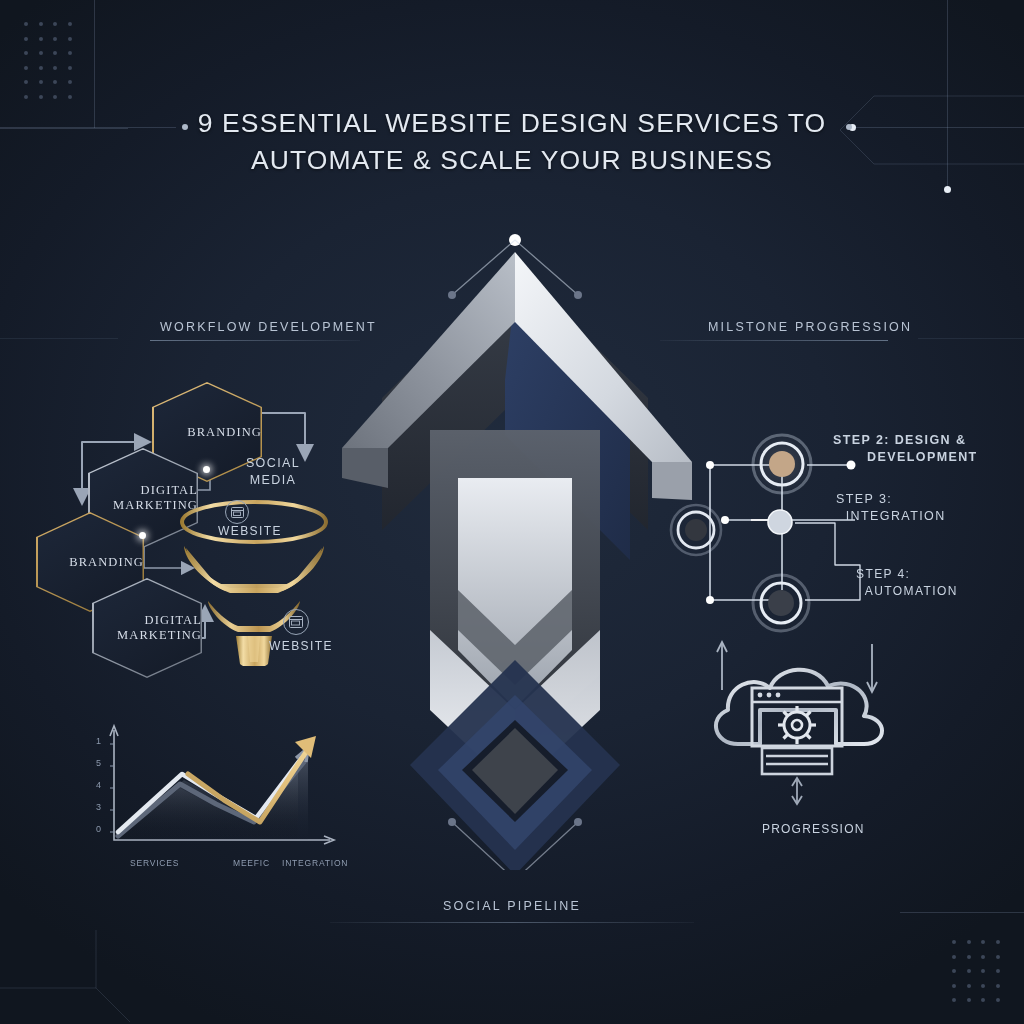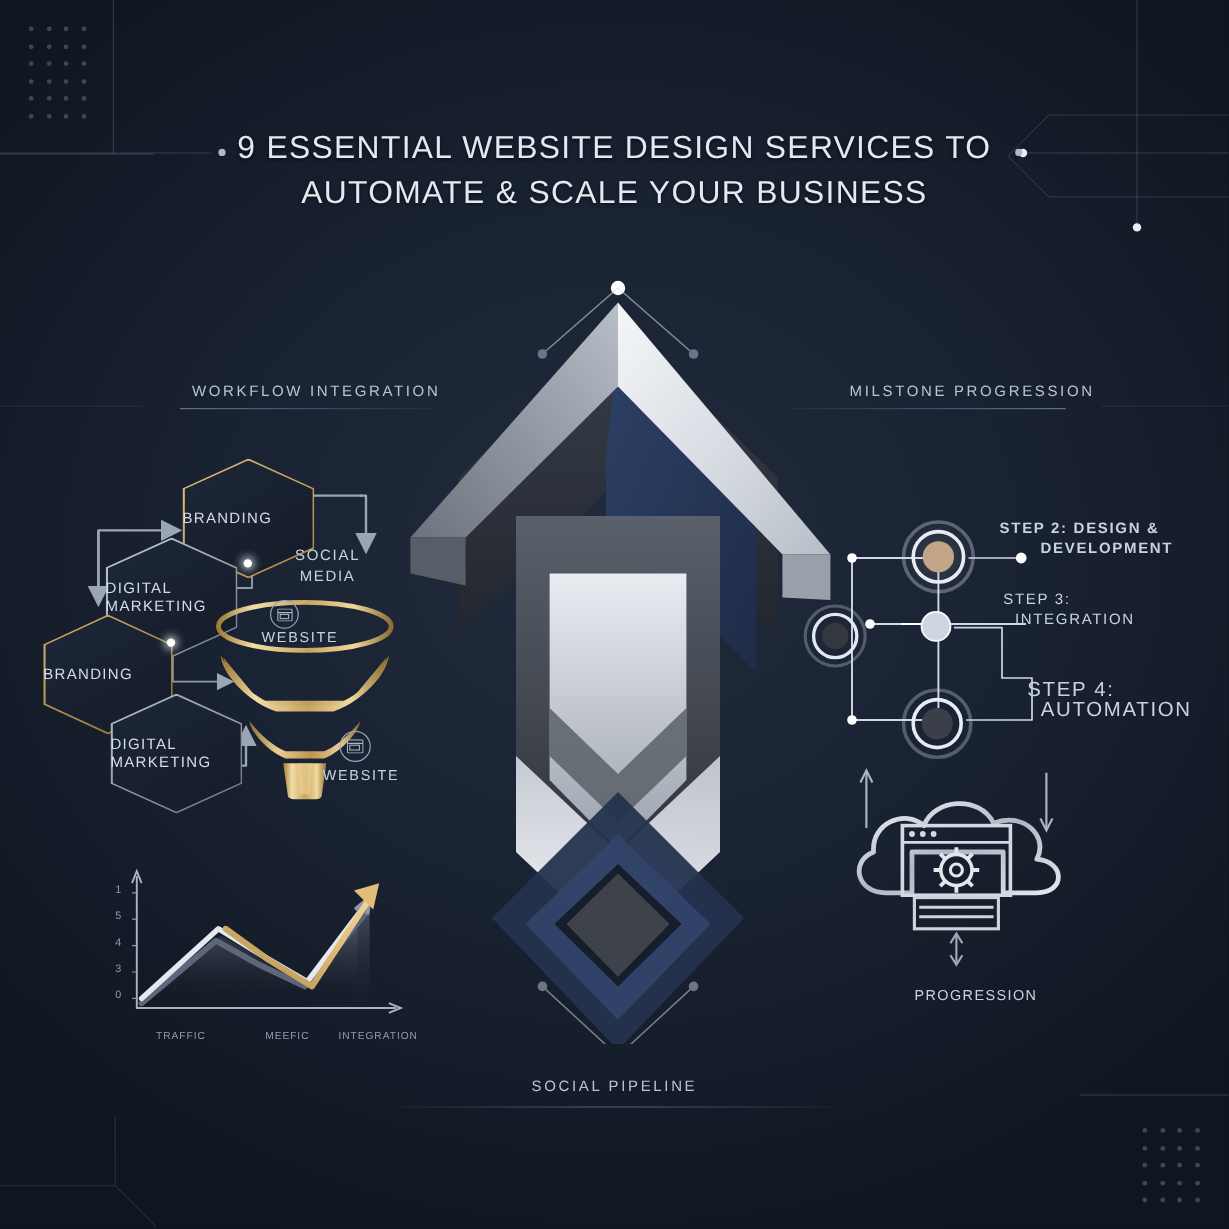--- a/index.html
+++ b/index.html
@@ -16,21 +16,21 @@
   .dotgrid i{position:absolute;width:4px;height:4px;border-radius:50%;
              background:#3c4658;display:block;}
   .hexwrap{position:absolute;}
   .hex{width:100%;height:100%;
        clip-path:polygon(50% 0%,100% 25%,100% 75%,50% 100%,0% 75%,0% 25%);
        display:flex;align-items:center;justify-content:center;text-align:center;}
   .hexinner{position:absolute;inset:1.5px;
        clip-path:polygon(50% 0%,100% 25%,100% 75%,50% 100%,0% 75%,0% 25%);
        background:linear-gradient(150deg,#1d2739 0%,#18202f 60%,#141b28 100%);}
   .hextext{position:relative;font-size:12.5px;color:#d6dde8;letter-spacing:1.1px;
-       line-height:15px;text-align:left;width:100%;}
+       line-height:15px;text-align:right;width:100%;font-family:Liberation Serif, serif;}
   .glowdot{position:absolute;width:7px;height:7px;border-radius:50%;background:#fff;
        box-shadow:0 0 7px 2px rgba(255,255,255,.75);}
   .smalldot{position:absolute;width:5px;height:5px;border-radius:50%;background:#e8eef6;}
   .dimdot{position:absolute;width:5px;height:5px;border-radius:50%;background:#55607a;}
   .stepnode{position:absolute;border-radius:50%;}
   .iconcircle{position:absolute;border:1.4px solid #97a4b6;border-radius:50%;
        display:flex;align-items:center;justify-content:center;}
   .chart-axis-lbl{font-size:8.5px;color:#8f9cb0;letter-spacing:.8px;}
   .chart-tick{font-size:9px;color:#8c99ad;}
   .title{position:absolute;width:100%;text-align:center;top:105px;left:0;
@@ -112,21 +112,21 @@
 
   <div class="title">
     <div>9 ESSENTIAL WEBSITE DESIGN SERVICES TO</div>
     <div>AUTOMATE &amp; SCALE YOUR BUSINESS</div>
   </div>
   <div class="dimdot" style="left:182px;top:124px;width:6px;height:6px;background:#aeb9c9;"></div>
   <div class="dimdot" style="left:846px;top:124px;width:6px;height:6px;background:#aeb9c9;"></div>
   <div class="edgeline abs" style="left:0;top:127px;width:176px;height:1px;"></div>
 
   <div class="abs" style="left:160px;top:317px;">
-    <span class="hdr">WORKFLOW INTEGRATION</span>
+    <span class="hdr">WORKFLOW DEVELOPMENT</span>
   </div>
   <div class="rule" style="left:150px;top:340px;width:210px;"></div>
 
   <div class="abs" style="left:708px;top:317px;text-align:center;">
     <span class="hdr">MILSTONE PROGRESSION</span>
   </div>
   <div class="rule" style="left:660px;top:340px;width:228px;background:linear-gradient(90deg,rgba(160,180,205,.05),rgba(160,180,205,.55));"></div>
 
   <div class="abs" style="left:0;top:896px;width:1024px;text-align:center;">
     <span class="hdr">SOCIAL PIPELINE</span>
@@ -356,21 +356,21 @@
       <circle cx="31" cy="31" r="28" fill="none" stroke="rgba(210,220,235,.32)" stroke-width="3"></circle>
       <circle cx="31" cy="31" r="20" fill="none" stroke="#e6ecf4" stroke-width="3"></circle>
       <circle cx="31" cy="31" r="13" fill="#3a3f49"></circle>
     </svg>
   </div>
 
   <div class="abs lbl" style="left:833px;top:432px;font-size:12.5px;line-height:17px;font-weight:bold;">STEP 2: DESIGN &amp;
        DEVELOPMENT</div>
   <div class="abs lbl" style="left:836px;top:491px;font-size:12.5px;line-height:17px;">STEP 3:
   INTEGRATION</div>
-  <div class="abs lbl" style="left:856px;top:566px;font-size:17px;line-height:17px;">STEP 4:
+  <div class="abs lbl" style="left:856px;top:566px;font-size:12px;line-height:17px;">STEP 4:
   AUTOMATION</div>
 
   <svg class="abs" style="left:696px;top:640px;" width="240" height="180" viewBox="0 0 240 180">
     <defs>
       <linearGradient id="gCloudStroke" x1="0" y1="0" x2="1" y2="1">
         <stop offset="0%" stop-color="#f0f3f7"></stop>
           <stop offset="50%" stop-color="#aeb7c4"></stop>
         <stop offset="100%" stop-color="#e4e9f0"></stop>
       </linearGradient>
     </defs>
@@ -452,18 +452,18 @@
   </svg>
 
   <div class="abs" id="ychart" style="left:96px;top:722px;width:20px;height:150px;">
       <div class="chart-tick" style="position: absolute; left: 0px; top: 14px;">1</div>
       <div class="chart-tick" style="position: absolute; left: 0px; top: 36px;">5</div>
       <div class="chart-tick" style="position: absolute; left: 0px; top: 58px;">4</div>
       <div class="chart-tick" style="position: absolute; left: 0px; top: 80px;">3</div>
       <div class="chart-tick" style="position: absolute; left: 0px; top: 102px;">0</div>
     </div>
   <div class="abs" id="xchart" style="left:104px;top:858px;width:240px;height:20px;">
-      <div class="chart-axis-lbl" style="position: absolute; left: 26px; top: 0px;">TRAFFIC</div>
-      <div class="chart-axis-lbl" style="position: absolute; left: 84px; top: 0px; padding-left: 33px;">MEEFIC</div>
+      <div class="chart-axis-lbl" style="position: absolute; left: 26px; top: 0px;">SERVICES</div>
+      <div class="chart-axis-lbl" style="position: absolute; left: 96px; top: 0px; padding-left: 33px;">MEEFIC</div>
       <div class="chart-axis-lbl" style="position: absolute; left: 178px; top: 0px;">INTEGRATION</div>
     </div>
 
 </div>
 
 </body></html>

